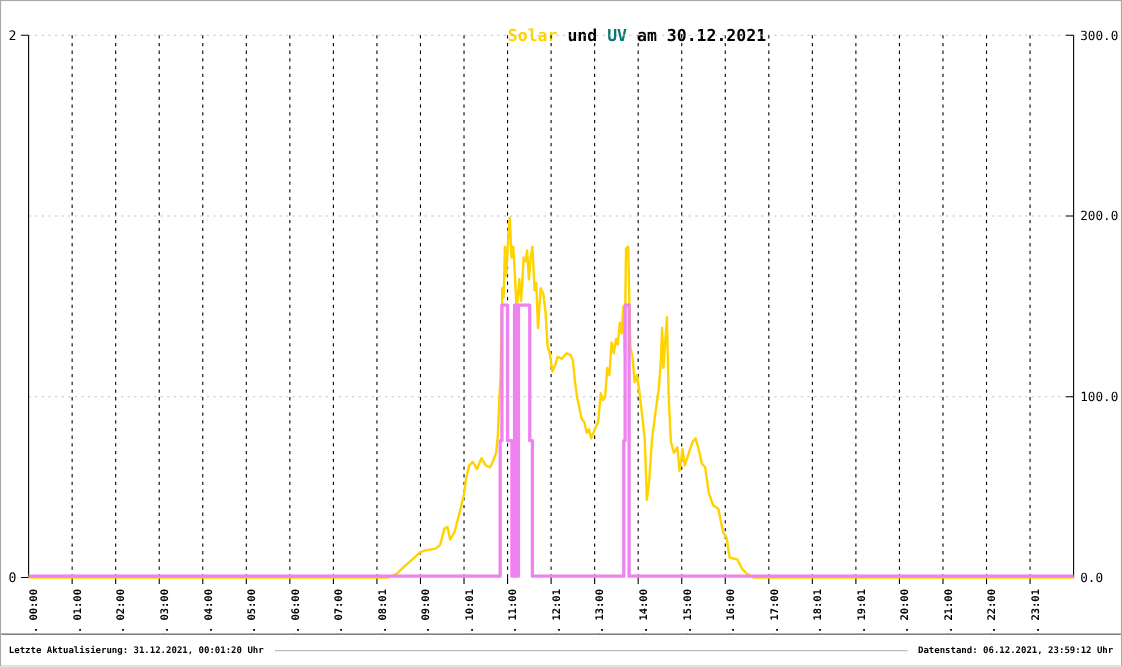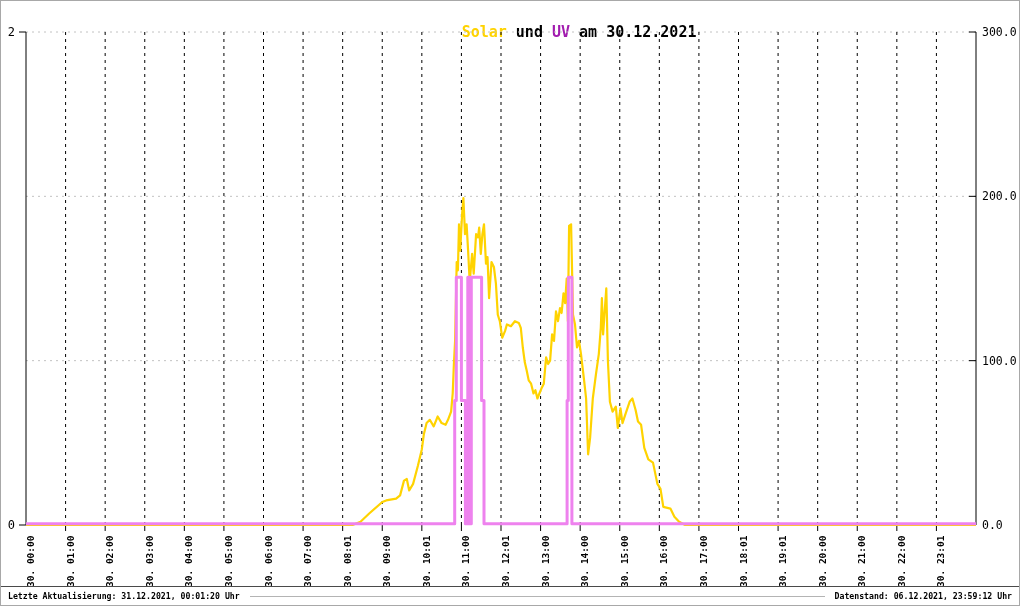--- a/index.html
+++ b/index.html
@@ -12,40 +12,40 @@
     font-family:"DejaVu Sans Mono","Liberation Mono",monospace;
     overflow:hidden;
   }
   #chart-title{
     position:absolute;top:4px;left:560px;transform:translateX(-50%);
     font-size:15px;font-weight:bold;line-height:18px;white-space:pre;color:#000;
   }
   #chart-title span{white-space:pre;}
   #chart-svg{position:absolute;top:0;left:0;}
   #footer{
-    position:absolute;left:0;bottom:0;width:100%;height:19px;
+    position:absolute;left:0;bottom:0;width:100%;height:29px;
     box-sizing:border-box;
     border-top:1px solid #4a4a4a;
     display:flex;align-items:center;
     padding:0 7px;
     font-size:8.2px;font-weight:bold;color:#000;
     background:#fff;
   }
   #footer .left-text,#footer .right-text{white-space:pre;}
   #footer .divider{
     flex:1 1 auto;height:0;border-top:1px solid #b4b4b4;margin:0 10px;
   }
 </style>
 </head>
 <body>
 
 <div id="app">
 
   <div id="chart-title">
-    <span style="color: rgb(255, 211, 0);">Solar</span><span> und </span><span style="color: #a21caf;">UV</span><span> am 30.12.2021</span>
+    <span style="color: rgb(255, 211, 0);">Solar</span><span> und </span><span style="color: #0f766e;">UV</span><span> am 30.12.2021</span>
   </div>
 
   <svg id="chart-svg" width="1020" height="588">
       <line x1="25" y1="359.66666666666663" x2="975" y2="359.66666666666663" stroke="#c2c2c2" stroke-width="1" stroke-dasharray="2,4"></line>
       <line x1="25" y1="195.33333333333331" x2="975" y2="195.33333333333331" stroke="#c2c2c2" stroke-width="1" stroke-dasharray="2,4"></line>
       <line x1="25" y1="31" x2="975" y2="31" stroke="#c2c2c2" stroke-width="1" stroke-dasharray="2,4"></line>
       <line x1="64.58333333333334" y1="31" x2="64.58333333333334" y2="524" stroke="#000000" stroke-width="1" stroke-dasharray="3,4"></line>
       <line x1="64.58333333333334" y1="524" x2="64.58333333333334" y2="530" stroke="#000000" stroke-width="1"></line>
       <line x1="104.16666666666667" y1="31" x2="104.16666666666667" y2="524" stroke="#000000" stroke-width="1" stroke-dasharray="3,4"></line>
       <line x1="104.16666666666667" y1="524" x2="104.16666666666667" y2="530" stroke="#000000" stroke-width="1"></line>

